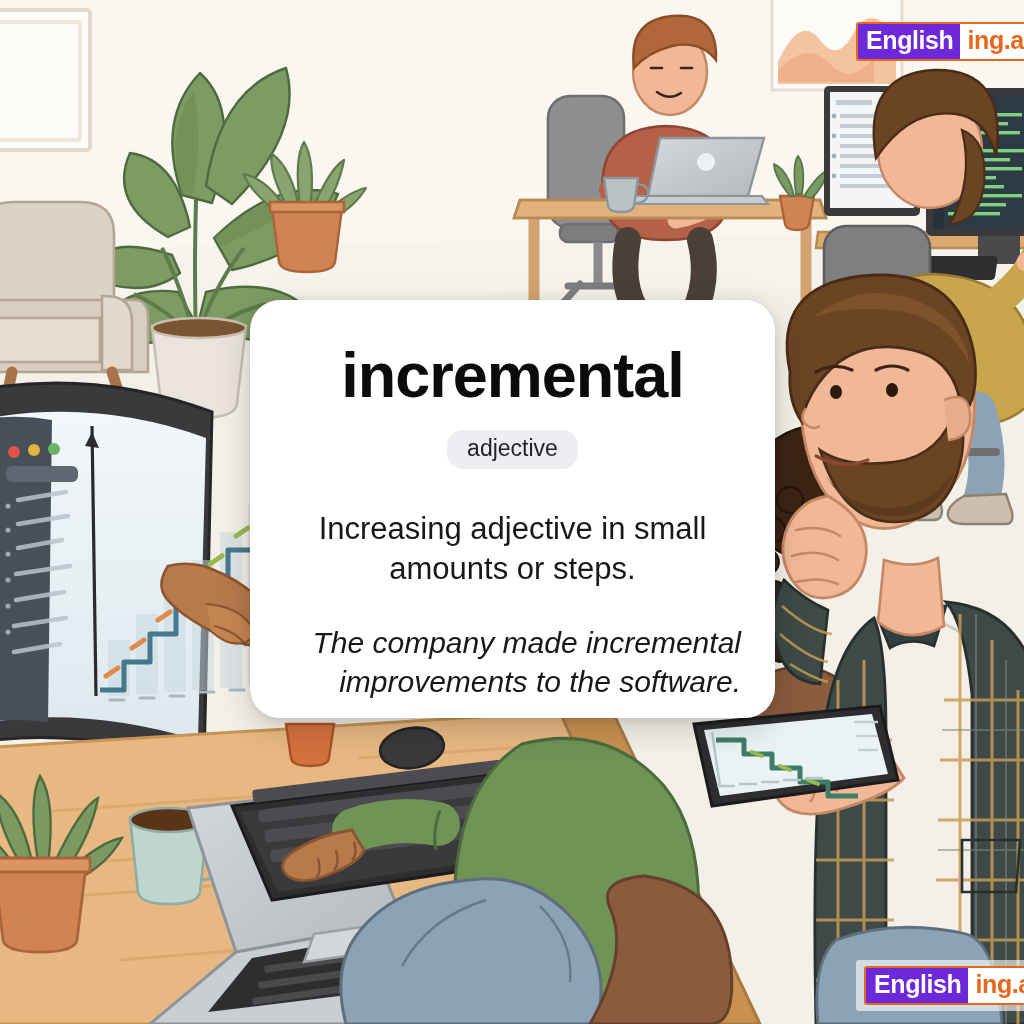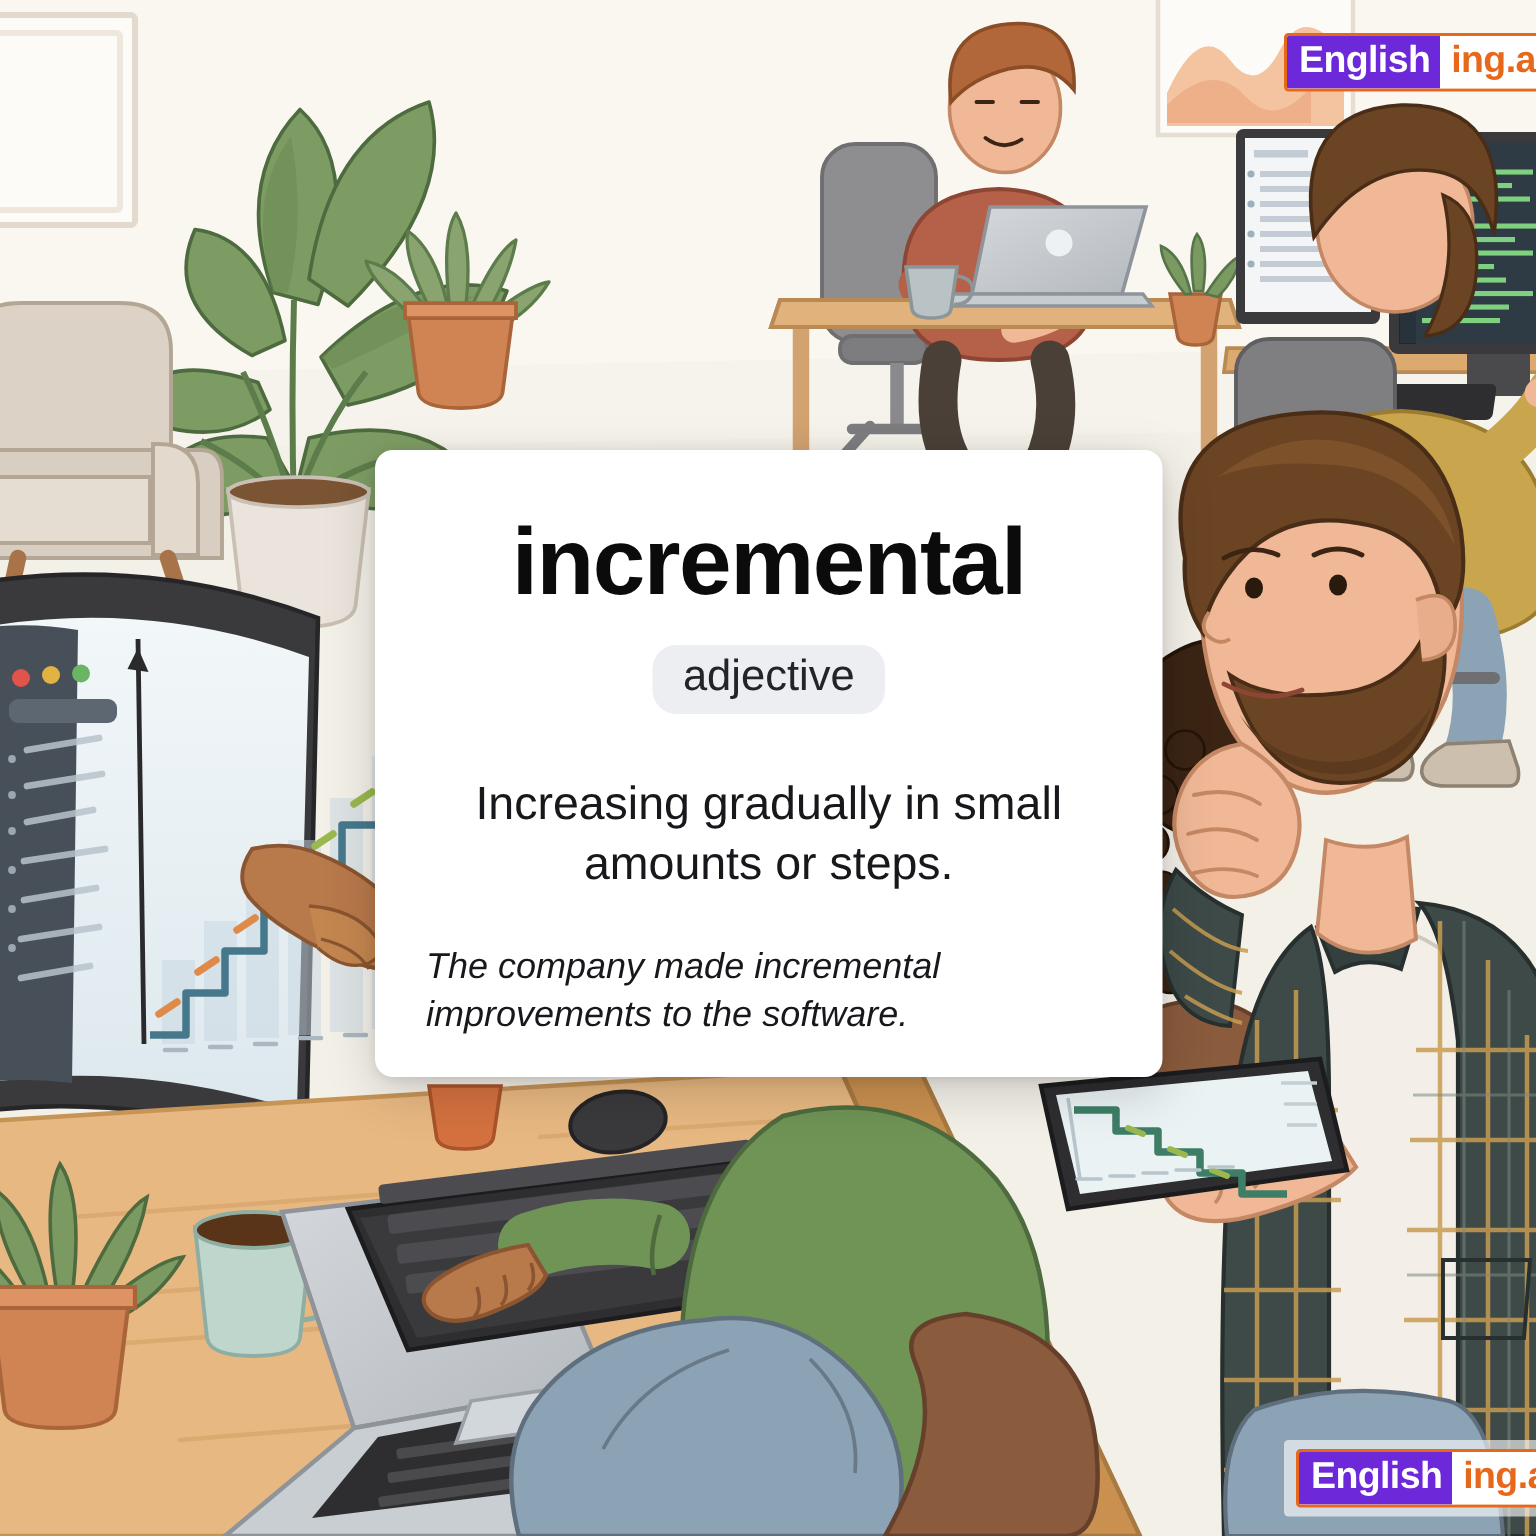--- a/index.html
+++ b/index.html
@@ -3,40 +3,40 @@
 <meta charset="utf-8">
 <style>
   html,body{margin:0;padding:0;background:#fff;}
   body{font-family:"Liberation Sans",sans-serif;}
   #stage{position:relative;width:1024px;height:1024px;overflow:hidden;background:#fbf9f4;}
   .abs{position:absolute;}
   svg{display:block;}
   
   #defcard{
     left:250px;top:300px;width:525px;height:418px;
-    background:#ffffff;border-radius:12px;
+    background:#ffffff;border-radius:30px;
     box-shadow:0 10px 34px rgba(0,0,0,.17), 0 2px 8px rgba(0,0,0,.09);
     display:flex;flex-direction:column;align-items:center;
     padding:26px 34px 0;box-sizing:border-box;z-index:60;
   }
   #word{
     font-size:63px;font-weight:700;color:#0b0b0b;letter-spacing:-1px;
     line-height:1.05;margin:16px 0 0;text-align:center;
   }
   #pos-badge{
     margin-top:22px;background:#eceef2;color:#22242a;
-    font-size:29px;padding:6px 20px 8px;border-radius:16px;line-height:1.1;
+    font-size:23px;padding:6px 20px 8px;border-radius:16px;line-height:1.1;
   }
   #definition{
     margin-top:40px;font-size:31px;color:#17181b;line-height:1.28;
     text-align:center;max-width:440px;
   }
   #example{
-    margin-top:34px;font-size:24px;color:#17181b;line-height:1.3;
-    text-align:left;font-style:italic;max-width:470px;
+    margin-top:34px;font-size:30px;color:#17181b;line-height:1.3;
+    text-align:right;font-style:italic;max-width:470px;
   }
   
   .logo{display:flex;align-items:flex-end;z-index:80;}
   .logo-box{display:flex;border:2px solid #e8681b;border-radius:3px;overflow:hidden;
             background:#fff;position:relative;}
   .logo-a{background:#6d28d9;color:#fff;font-weight:700;font-size:25px;
           padding:2px 7px 4px 8px;line-height:1.15;letter-spacing:-.4px;}
   .logo-b{background:#fff;color:#e8681b;font-weight:700;font-size:25px;
           padding:2px 8px 4px 7px;line-height:1.15;letter-spacing:-.4px;}
   #logo-top{left:856px;top:22px;}
@@ -522,21 +522,21 @@
         </g>
         <path d="M712 732 l8 54" stroke="#b7c6cc" stroke-width="2.4"></path>
       </g>
     </g>
 
   </svg>
 
   <div class="abs" id="defcard">
     <div id="word">incremental</div>
     <div id="pos-badge">adjective</div>
-    <div id="definition">Increasing gradually in small amounts or steps.</div>
+    <div id="definition">Increasing adjective in small amounts or steps.</div>
     <div id="example">The company made incremental improvements to the software.</div>
   </div>
 
   <div class="abs logo" id="logo-top">
     <div class="logo-box">
       <span class="logo-a">English</span>
       <span class="logo-b">ing.app</span>
 
     </div>
   </div>

